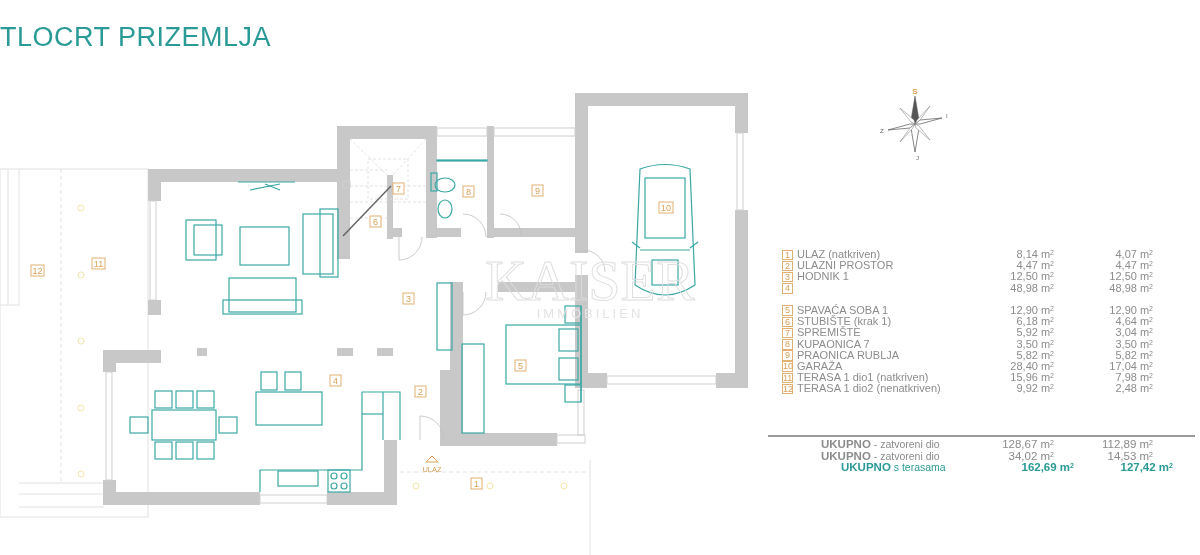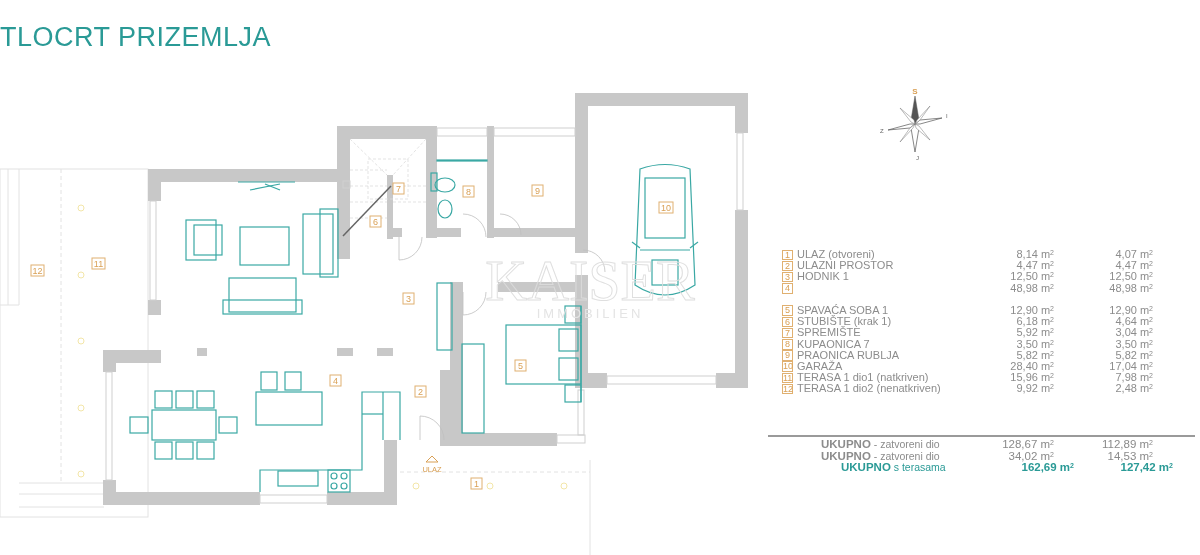--- a/index.html
+++ b/index.html
@@ -278,21 +278,21 @@
   <polygon points="30,62 40,48 45,44 43,48" fill="#fff" stroke="#777" stroke-width="0.5"></polygon>
   <text x="76" y="38" font-family="Liberation Sans, sans-serif" font-size="6" fill="#666">I</text>
   <text x="46" y="80" font-family="Liberation Sans, sans-serif" font-size="6" fill="#666">J</text>
   <text x="10" y="53" font-family="Liberation Sans, sans-serif" font-size="6" fill="#666">Z</text>
 </svg>
 
 <div class="legend">
   <div class="rows" id="legend-rows">
       <div class="row">
         <div class="num">1</div>
-        <div class="name">ULAZ (otvoreni)</div>
+        <div class="name">ULAZ (natkriven)</div>
         <div class="v1">8,14 m<sup>2</sup></div>
         <div class="v2">4,07 m<sup>2</sup></div>
       </div>
       <div class="row">
         <div class="num">2</div>
         <div class="name">ULAZNI PROSTOR</div>
         <div class="v1">4,47 m<sup>2</sup></div>
         <div class="v2">4,47 m<sup>2</sup></div>
       </div>
       <div class="row">

